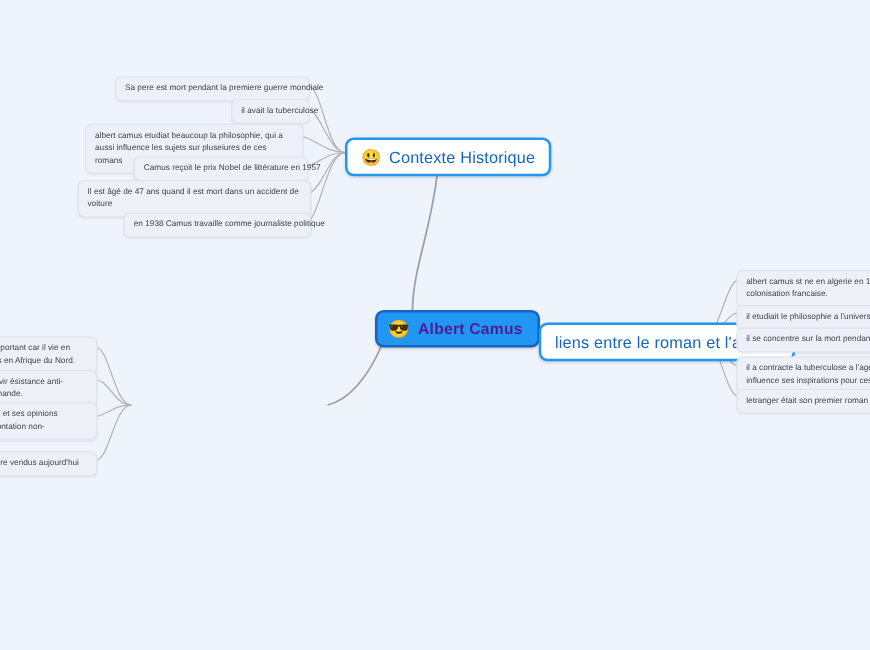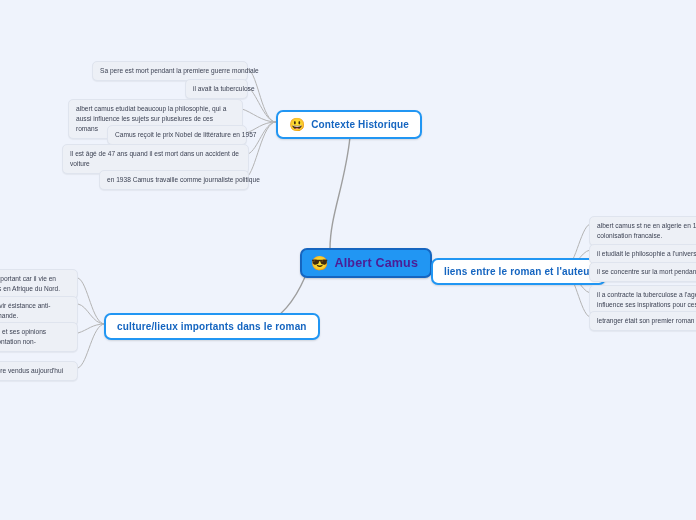--- a/index.html
+++ b/index.html
@@ -60,22 +60,22 @@
   .node-branch {
     background: #ffffff;
     border: 2px solid #2196f3;
     border-radius: 7px;
     padding: 6px 11px;
     box-shadow: 0 1px 2px rgba(0,0,0,0.13);
     gap: 6px;
   }
   .node-branch .label {
     color: #1565c0;
-    font-size: 10px;
-    font-weight: bold;
+    font-size: 13px;
+    font-weight: normal;
     letter-spacing: 0.15px;
     white-space: nowrap;
   }
   .node-branch .emoji {
     font-size: 13px;
     line-height: 1;
   }
 
   
   .node-leaf {
@@ -184,23 +184,20 @@
   </div>
 
   <div class="node node-leaf" style="left:589px; top:285px; width:125px;">
     <span class="label">il a contracte la tuberculose a l'age d influence ses inspirations pour ces ro</span>
   </div>
 
   <div class="node node-leaf nowrap" style="left:589px; top:311px; width:125px;">
     <span class="label">letranger était son premier roman e</span>
   </div>
 
-  <div class="node node-branch" style="left:104px; top:313px;">
-    <span class="label">culture/lieux importants dans le roman</span>
-  </div>
 
   <div class="node node-leaf" style="left:-22px; top:269px; width:100px;">
     <span class="label">at important car il vie en ncais en Afrique du Nord.</span>
   </div>
 
   <div class="node node-leaf" style="left:-22px; top:296px; width:100px;">
     <span class="label">r servir ésistance anti-allemande.</span>
   </div>
 
   <div class="node node-leaf" style="left:-22px; top:322px; width:100px;">

